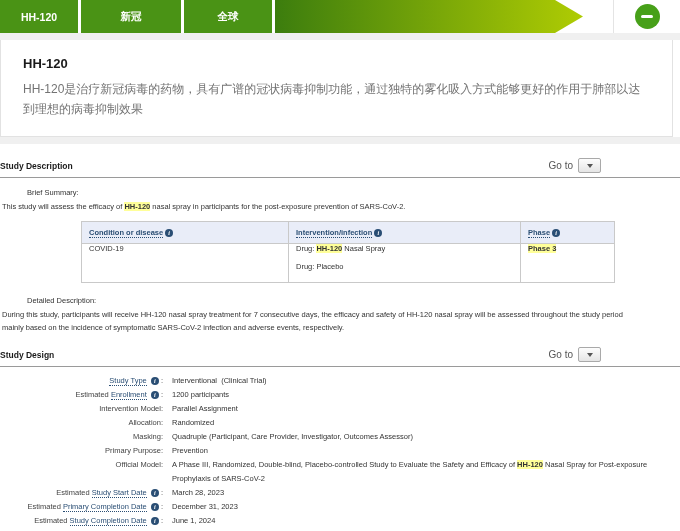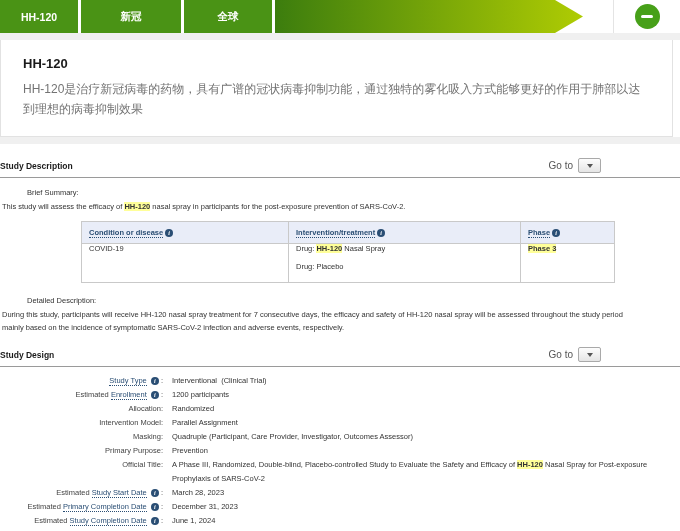--- a/index.html
+++ b/index.html
@@ -107,21 +107,21 @@
   </div>
   <hr class="rule">
 
   <div class="block-label">Brief Summary:</div>
   <div class="indent-text"><span>This study will assess the efficacy of </span><span class="hl bold">HH-120</span><span> nasal spray in participants for the post-exposure prevention of SARS-CoV-2.</span></div>
 
   <table class="cond">
     <thead>
       <tr>
         <th class="col-cond"><span class="term">Condition or disease</span><span class="info-icon js-info">i</span></th>
-        <th class="col-int"><span class="term">Intervention/treatment</span><span class="info-icon js-info">i</span></th>
+        <th class="col-int"><span class="term">Intervention/infection</span><span class="info-icon js-info">i</span></th>
         <th class="col-phase"><span class="term">Phase</span><span class="info-icon js-info">i</span></th>
       </tr>
     </thead>
     <tbody>
       <tr>
         <td>COVID-19</td>
         <td id="interventions">
             <div class="int-line">Drug: <span class="hl bold">HH-120</span> Nasal Spray</div>
             <div class="int-line">Drug: Placebo</div>
           </td>
@@ -147,37 +147,37 @@
   <div class="design-rows" id="design-rows">
       <div class="design-row">
         <div class="design-label"><a href="#" class="term-link">Study Type</a>&nbsp;<span class="info-icon">i</span> :</div>
         <div class="design-value">Interventional  (Clinical Trial)</div>
       </div>
       <div class="design-row">
         <div class="design-label">Estimated <a href="#" class="term-link">Enrollment</a>&nbsp;<span class="info-icon">i</span> :</div>
         <div class="design-value">1200 participants</div>
       </div>
       <div class="design-row">
+        <div class="design-label">Intervention Model:</div>
+        <div class="design-value">Parallel Assignment</div>
+      </div>
+      <div class="design-row">
         <div class="design-label">Allocation:</div>
         <div class="design-value">Randomized</div>
-      </div>
-      <div class="design-row">
-        <div class="design-label">Intervention Model:</div>
-        <div class="design-value">Parallel Assignment</div>
       </div>
       <div class="design-row">
         <div class="design-label">Masking:</div>
         <div class="design-value">Quadruple (Participant, Care Provider, Investigator, Outcomes Assessor)</div>
       </div>
       <div class="design-row">
         <div class="design-label">Primary Purpose:</div>
         <div class="design-value">Prevention</div>
       </div>
       <div class="design-row">
-        <div class="design-label">Official Title:</div>
+        <div class="design-label">Official Model:</div>
         <div class="design-value">A Phase III, Randomized, Double-blind, Placebo-controlled Study to Evaluate the Safety and Efficacy of <span class="hl bold">HH-120</span> Nasal Spray for Post-exposure Prophylaxis of SARS-CoV-2</div>
       </div>
       <div class="design-row">
         <div class="design-label">Estimated <a href="#" class="term-link">Study Start Date</a>&nbsp;<span class="info-icon">i</span> :</div>
         <div class="design-value">March 28, 2023</div>
       </div>
       <div class="design-row">
         <div class="design-label">Estimated <a href="#" class="term-link">Primary Completion Date</a>&nbsp;<span class="info-icon">i</span> :</div>
         <div class="design-value">December 31, 2023</div>
       </div>

